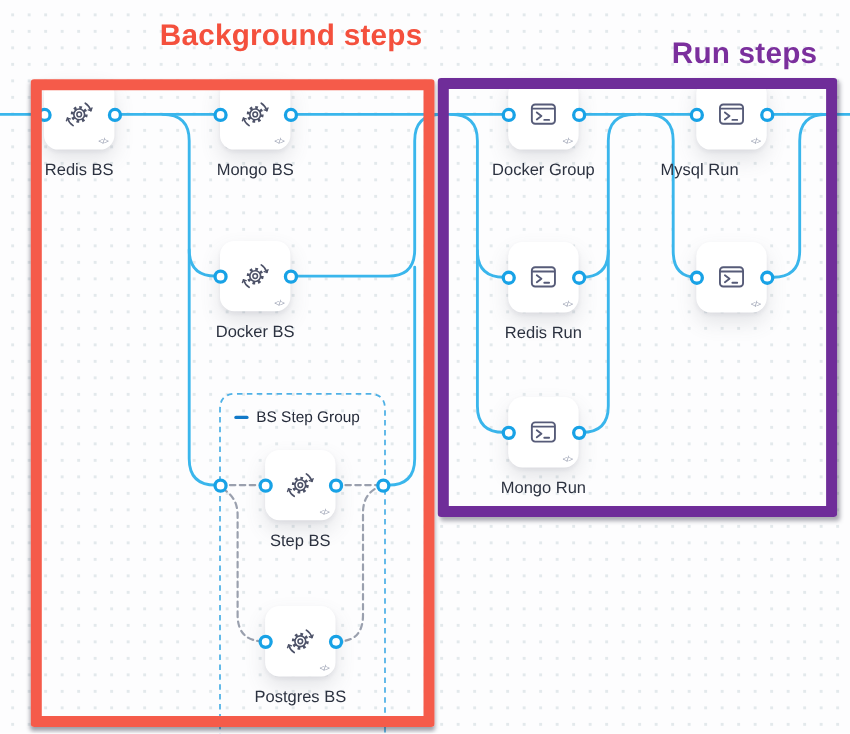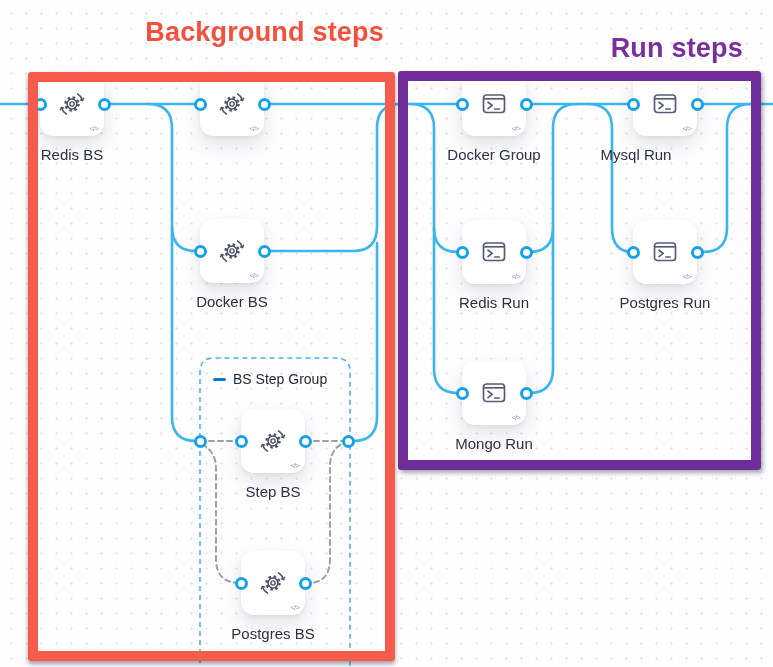--- a/index.html
+++ b/index.html
@@ -117,20 +117,21 @@
     <span class="code-glyph">&lt;/&gt;</span>
   </div>
   <div class="node-label" style="left:-8px;top:146px">Redis BS</div>
 
   <div class="node" style="left:200px;top:72px">
     <svg class="node-icon" width="28" height="28">
         <use href="#icon-bs"></use>
       </svg>
     <span class="code-glyph">&lt;/&gt;</span>
   </div>
+  <div class="node-label" style="left:152px;top:146px">Mongo BS</div>
 
   <div class="node" style="left:200px;top:219px">
     <svg class="node-icon" width="28" height="28">
         <use href="#icon-bs"></use>
       </svg>
     <span class="code-glyph">&lt;/&gt;</span>
   </div>
   <div class="node-label" style="left:152px;top:293px">Docker BS</div>
 
   <div class="node" style="left:241px;top:409px">
@@ -172,21 +173,20 @@
     <span class="code-glyph">&lt;/&gt;</span>
   </div>
   <div class="node-label" style="left:414px;top:294px">Redis Run</div>
 
   <div class="node" style="left:633px;top:220px">
     <svg class="node-icon" width="28" height="28">
         <use href="#icon-run"></use>
       </svg>
     <span class="code-glyph">&lt;/&gt;</span>
   </div>
-  <div class="node-label" style="left:585px;top:294px">Postgres Run</div>
 
   <div class="node" style="left:462px;top:361px">
     <svg class="node-icon" width="28" height="28">
         <use href="#icon-run"></use>
       </svg>
     <span class="code-glyph">&lt;/&gt;</span>
   </div>
   <div class="node-label" style="left:414px;top:435px">Mongo Run</div>
 
   <div class="port" style="left:33.5px;top:97.5px"></div>

